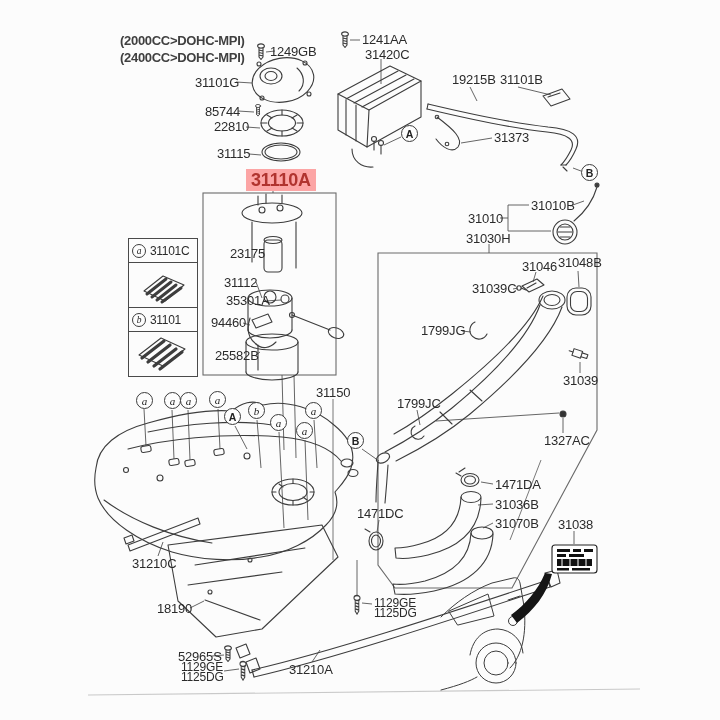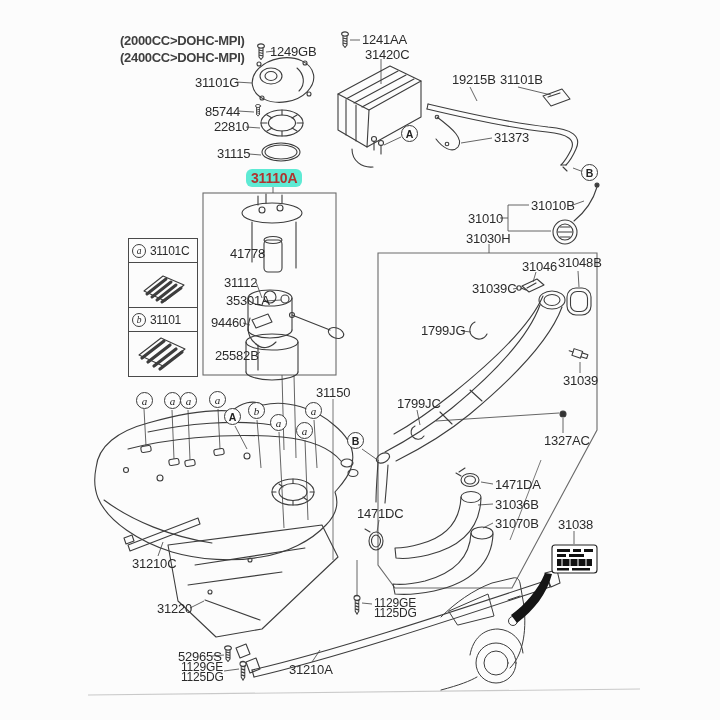--- a/index.html
+++ b/index.html
@@ -2,22 +2,22 @@
 <html><head>
 <meta charset="utf-8">
 <style>
   html,body{margin:0;padding:0;}
   body{width:720px;height:720px;background:#fcfcfc;font-family:"Liberation Sans",sans-serif;}
   .canvas{position:relative;width:720px;height:720px;overflow:hidden;background:#fcfcfc;}
   svg.art{position:absolute;left:0;top:0;}
   .lbl{position:absolute;font-size:13px;line-height:1;color:#2b2b2b;white-space:nowrap;letter-spacing:-0.2px;}
   .lbl.sm{font-size:12px;}
   .hdr{position:absolute;font-size:13px;font-weight:bold;color:#404040;letter-spacing:-0.3px;white-space:nowrap;}
-  .hl{position:absolute;background:#5eead4;color:#b0342f;font-size:14px;font-weight:bold;
-      padding:2px 5px;line-height:1;letter-spacing:-0.2px;border-radius:6px;}
+  .hl{position:absolute;background:#fca5a5;color:#b0342f;font-size:18px;font-weight:bold;
+      padding:2px 5px;line-height:1;letter-spacing:-0.2px;}
   .marker{position:absolute;width:17px;height:17px;box-sizing:border-box;border:1.4px solid #3c3c3c;
       border-radius:50%;display:flex;align-items:center;justify-content:center;background:#fdfdfd;
       font:italic 11px "Liberation Serif",serif;color:#222;}
   .marker.cap{font:10.5px "Liberation Sans",sans-serif;font-weight:bold;}
   .legend{position:absolute;left:128px;top:238px;width:70px;height:139px;border:1.3px solid #4a4a4a;
       box-sizing:border-box;display:flex;flex-direction:column;}
   .legend .hrow{height:24px;border-bottom:1.2px solid #4a4a4a;display:flex;align-items:center;
       gap:4px;padding-left:3px;box-sizing:border-box;}
   .legend .irow{border-bottom:1.2px solid #4a4a4a;flex:1;}
   .legend .irow.last{border-bottom:none;}
@@ -321,28 +321,28 @@
 <div class="lbl" style="left:531px;top:199px">31010B</div>
 <div class="lbl" style="left:468px;top:212px">31010</div>
 <div class="lbl" style="left:466px;top:232px">31030H</div>
 <div class="lbl" style="left:522px;top:260px">31046</div>
 <div class="lbl" style="left:558px;top:256px">31048B</div>
 <div class="lbl" style="left:472px;top:282px">31039C</div>
 <div class="lbl" style="left:421px;top:324px">1799JG</div>
 <div class="lbl" style="left:563px;top:374px">31039</div>
 <div class="lbl" style="left:397px;top:397px">1799JC</div>
 <div class="lbl" style="left:544px;top:434px">1327AC</div>
-<div class="lbl" style="left:230px;top:247px">41778</div>
+<div class="lbl" style="left:230px;top:247px">23175</div>
 <div class="lbl" style="left:224px;top:276px">31112</div>
 <div class="lbl" style="left:226px;top:294px">35301A</div>
 <div class="lbl" style="left:211px;top:316px">94460</div>
 <div class="lbl" style="left:215px;top:349px">25582B</div>
 <div class="lbl" style="left:316px;top:386px">31150</div>
 <div class="lbl" style="left:132px;top:557px">31210C</div>
-<div class="lbl" style="left:157px;top:602px">31220</div>
+<div class="lbl" style="left:157px;top:602px">18190</div>
 <div class="lbl" style="left:178px;top:650px">52965S</div>
 <div class="lbl sm" style="left:181px;top:661px">1129GE</div>
 <div class="lbl sm" style="left:181px;top:671px">1125DG</div>
 <div class="lbl" style="left:289px;top:663px">31210A</div>
 <div class="lbl sm" style="left:374px;top:597px">1129GE</div>
 <div class="lbl sm" style="left:374px;top:607px">1125DG</div>
 <div class="lbl" style="left:357px;top:507px">1471DC</div>
 <div class="lbl" style="left:495px;top:478px">1471DA</div>
 <div class="lbl" style="left:495px;top:498px">31036B</div>
 <div class="lbl" style="left:495px;top:517px">31070B</div>

